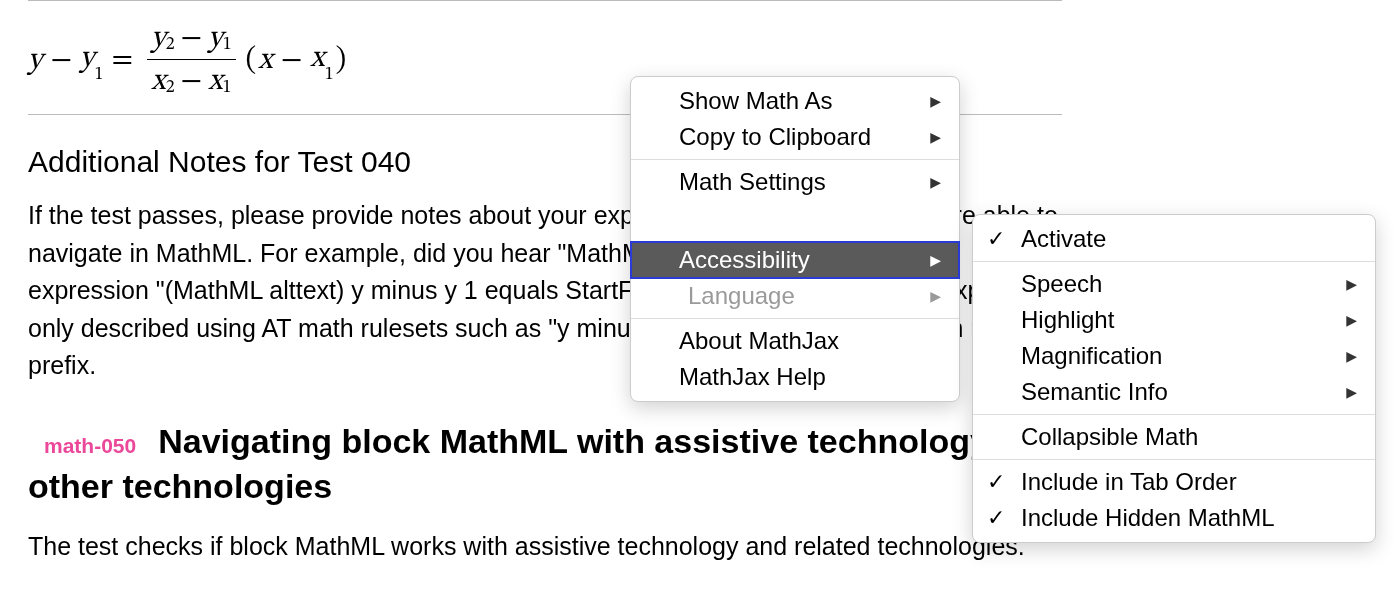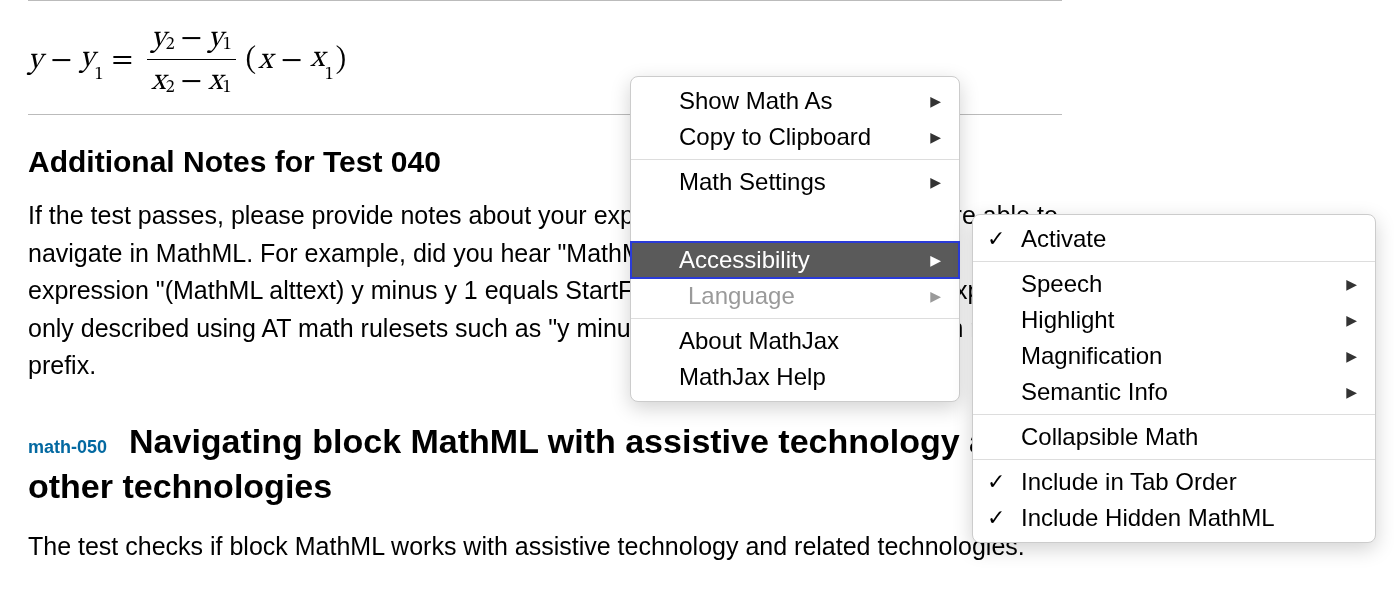--- a/index.html
+++ b/index.html
@@ -58,39 +58,40 @@
     display: flex;
     align-items: center;
   }
   .frac .bar {
     width: 100%;
     border-top: 1.5px solid #000;
     margin: 2px 0;
   }
   h2.notes-h {
     font-size: 30px;
-    font-weight: 700;
+    font-weight: 400;
     margin: 30px 0 18px 0;
   }
   p.body {
     font-size: 25px;
     line-height: 1.5;
     margin: 0 0 12px 0;
   }
   .test-heading {
     margin: 34px 0 18px 0;
     font-size: 34px;
     font-weight: 700;
     line-height: 1.35;
   }
   .test-id {
-    font-size: 18px;
+    font-size: 21px;
     font-weight: 700;
-    color: #0369a1;
+    color: #ec4899;
     margin-right: 22px;
+    margin-left: 16px;
   }
 
   
   .menu {
     position: absolute;
     background: #fff;
     border: 1px solid #ccc;
     border-radius: 8px;
     box-shadow: 0 6px 20px rgba(0,0,0,0.18);
     padding: 6px 0;

